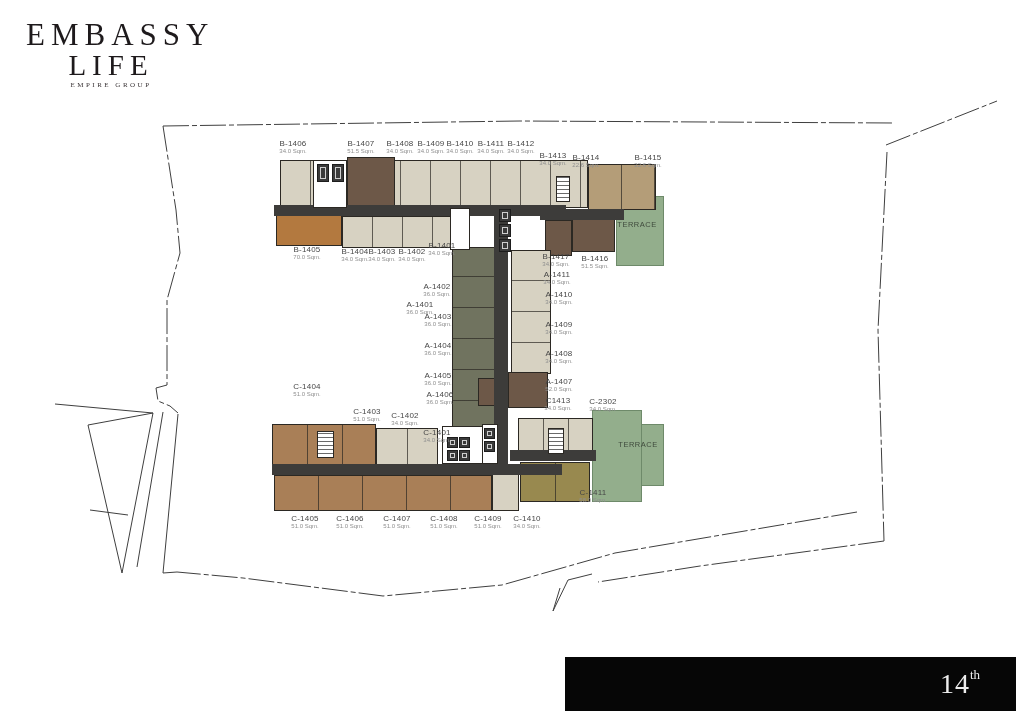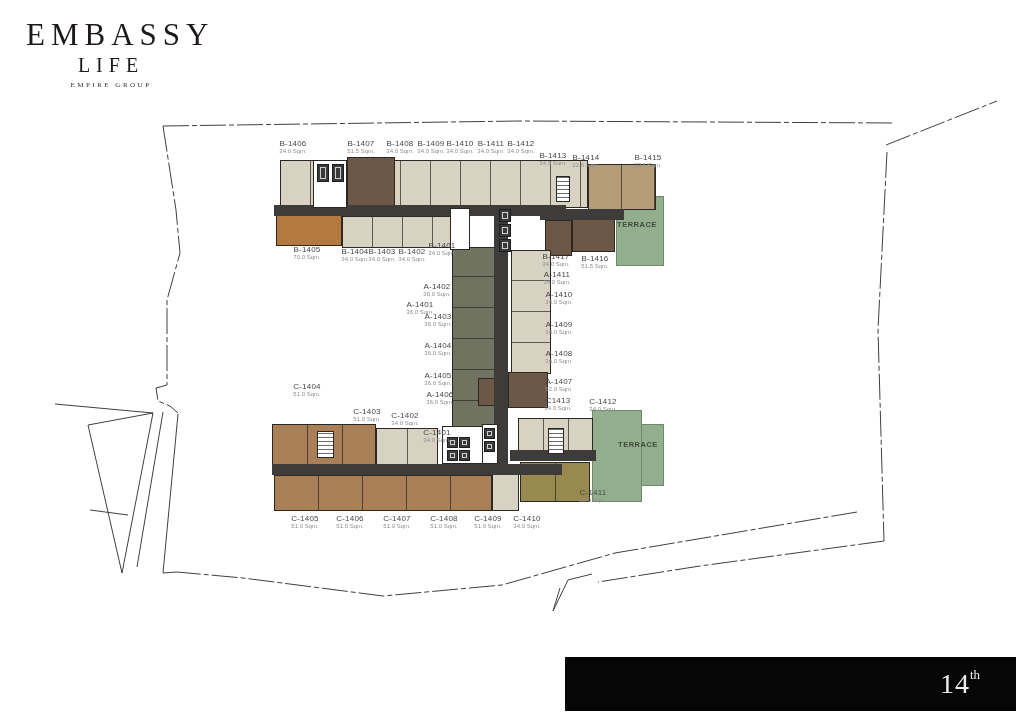--- a/index.html
+++ b/index.html
@@ -3,21 +3,21 @@
 <meta charset="utf-8">
 <style>
   html,body{margin:0;padding:0;background:#ffffff;}
   #page{position:relative;width:1016px;height:718px;background:#ffffff;overflow:hidden;
         font-family:"Liberation Sans",sans-serif;}
 
   
   #logo{position:absolute;left:26px;top:18px;width:170px;text-align:center;
         color:#1e1a1c;font-family:"Liberation Serif",serif;}
   #logo .l1{font-size:31px;letter-spacing:6px;line-height:34px;}
-  #logo .l2{font-size:20px;letter-spacing:6px;line-height:26px;}
+  #logo .l2{font-size:29px;letter-spacing:6px;line-height:26px;}
   #logo .l3{font-size:7px;letter-spacing:2.5px;margin-top:3px;color:#3a3436;}
 
   
   #boundary{position:absolute;left:0;top:0;width:1016px;height:718px;}
   #boundary path{fill:none;stroke:#3f3f3f;stroke-width:1;}
   #boundary path.dashed{stroke-dasharray:26 3 5 3;}
 
   
   #plan{position:absolute;left:0;top:0;width:1016px;height:718px;}
   .blk{position:absolute;box-sizing:border-box;border:1px solid #2b2823;}
@@ -26,21 +26,21 @@
   .corridor{border:none;}
   .core{position:absolute;box-sizing:border-box;background:#ffffff;border:1px solid #2b2823;}
   .core.stairs{background-image:repeating-linear-gradient(0deg,transparent 0 3px,#6a6a6a 3px 4px);}
   .lift{position:absolute;box-sizing:border-box;background:#3a3a3a;border:1px solid #1d1d1d;
         box-shadow:inset 0 0 0 2px #3a3a3a, inset 0 0 0 3px #cfcfcf;}
 
   .unit-label{position:absolute;transform:translateX(-50%);text-align:center;white-space:nowrap;z-index:30;}
   .unit-label .u-name{display:block;font-size:8px;line-height:9px;color:#474747;letter-spacing:.2px;}
   .unit-label .u-area{display:block;font-size:6px;line-height:7px;color:#8f8f8f;}
   .terrace-label{position:absolute;transform:translateX(-50%);font-size:7.5px;letter-spacing:.5px;
-        color:#3f4a3c;z-index:30;white-space:nowrap;font-weight:bold;}
+        color:#3f4a3c;z-index:30;white-space:nowrap;}
 
   
   #banner{position:absolute;left:565px;right:0;top:657px;height:54px;background:#060606;
           color:#ededed;font-family:"Liberation Serif",serif;
           display:flex;align-items:center;justify-content:flex-end;padding-right:36px;box-sizing:border-box;}
   #banner .num{font-size:28px;letter-spacing:1px;}
   #banner .suf{font-size:13px;vertical-align:super;line-height:10px;position:relative;top:-9px;}
   #banner .txt{font-size:28px;letter-spacing:2px;}
 </style>
 </head>
@@ -223,21 +223,21 @@
       </div>
       <div class="unit-label" style="left: 559px; top: 377px;">
         <span class="u-name">A-1407</span>
         <span class="u-area">52.0 Sqm.</span>
       </div>
       <div class="unit-label" style="left: 558px; top: 396px;">
         <span class="u-name">C1413</span>
         <span class="u-area">34.0 Sqm.</span>
       </div>
       <div class="unit-label" style="left: 603px; top: 397px;">
-        <span class="u-name">C-1412</span>
+        <span class="u-name">C-2302</span>
         <span class="u-area">34.0 Sqm.</span>
       </div>
       <div class="unit-label" style="left: 307px; top: 382px;">
         <span class="u-name">C-1404</span>
         <span class="u-area">51.0 Sqm.</span>
       </div>
       <div class="unit-label" style="left: 367px; top: 407px;">
         <span class="u-name">C-1403</span>
         <span class="u-area">51.0 Sqm.</span>
       </div>

